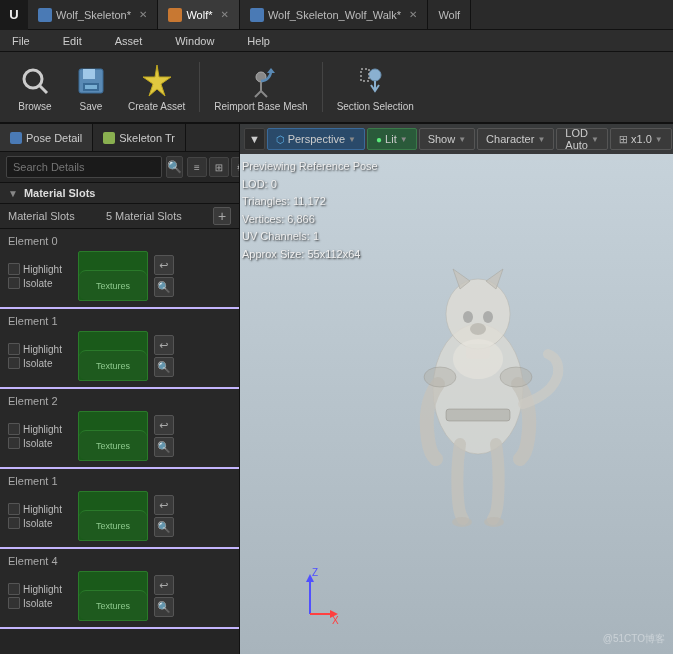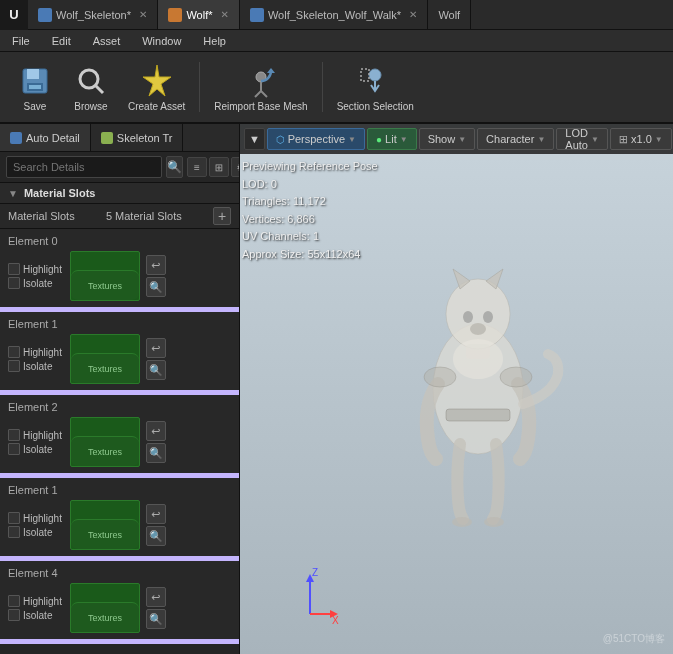--- a/index.html
+++ b/index.html
@@ -72,21 +72,21 @@
     }
 
     
     .menu-bar {
       background: #2d2d2d;
       height: 22px;
       display: flex;
       align-items: center;
       border-bottom: 1px solid #111;
       padding: 0 4px;
-      gap: 6px;
+      gap: 17px;
     }
     .menu-item {
       padding: 2px 8px;
       color: #ccc;
       cursor: pointer;
       font-size: 11px;
     }
 
     
     .toolbar {
@@ -276,39 +276,39 @@
     }
     .elements-list::-webkit-scrollbar-track {
       background: #1e1e1e;
     }
     .elements-list::-webkit-scrollbar-thumb {
       background: #444;
       border-radius: 3px;
     }
 
     .element-block {
-      border-bottom: 5px solid #c4b5fd;
+      border-bottom: 2px solid #c4b5fd;
       background: #282828;
       padding: 6px 8px;
     }
     .element-label {
       font-size: 11px;
       color: #aaa;
       margin-bottom: 4px;
     }
     .element-row {
       display: flex;
       align-items: center;
       gap: 4px;
     }
     .checkbox-row {
       display: flex;
       flex-direction: column;
       gap: 2px;
-      margin-right: 4px;
+      margin-right: 12px;
     }
     .check-item {
       display: flex;
       align-items: center;
       gap: 3px;
       font-size: 10px;
       color: #bbb;
     }
     .checkbox {
       width: 12px;
@@ -504,37 +504,37 @@
   <div class="menu-item">Edit</div>
   <div class="menu-item">Asset</div>
   <div class="menu-item">Window</div>
   <div class="menu-item">Help</div>
 </div>
 
 <div class="toolbar">
   <div class="toolbar-btn">
     <div class="toolbar-icon">
       <svg width="32" height="32" viewBox="0 0 32 32">
+        <circle cx="14" cy="14" r="9" fill="none" stroke="#ccc" stroke-width="3"></circle>
+        <line x1="20" y1="20" x2="28" y2="28" stroke="#ccc" stroke-width="3"></line>
+      </svg>
+    </div>
+    <span>Browse</span>
+  </div>
+
+  <div class="toolbar-btn">
+    <div class="toolbar-icon">
+      <svg width="32" height="32" viewBox="0 0 32 32">
         <rect x="4" y="4" width="24" height="24" rx="2" fill="#5a8ab5" stroke="#3a6a95" stroke-width="1"></rect>
         <rect x="8" y="4" width="12" height="10" fill="#a0c8e8"></rect>
         <rect x="8" y="18" width="16" height="8" fill="#3a6a95"></rect>
         <rect x="10" y="20" width="12" height="4" fill="#7ab0d5"></rect>
       </svg>
     </div>
     <span>Save</span>
-  </div>
-
-  <div class="toolbar-btn">
-    <div class="toolbar-icon">
-      <svg width="32" height="32" viewBox="0 0 32 32">
-        <circle cx="14" cy="14" r="9" fill="none" stroke="#ccc" stroke-width="3"></circle>
-        <line x1="20" y1="20" x2="28" y2="28" stroke="#ccc" stroke-width="3"></line>
-      </svg>
-    </div>
-    <span>Browse</span>
   </div>
 
 
   <div class="toolbar-btn" style="min-width:70px">
     <div class="toolbar-icon">
       <svg width="36" height="36" viewBox="0 0 36 36">
         <polygon points="18,2 20,14 32,14 22,21 26,33 18,26 10,33 14,21 4,14 16,14" fill="#e0c840" stroke="#c0a820" stroke-width="1"></polygon>
       </svg>
     </div>
     <span>Create Asset</span>
@@ -570,21 +570,21 @@
   </div>
 </div>
 
 <div class="main-area">
 
   <div class="left-panel">
 
     <div class="panel-tabs">
       <div class="panel-tab active">
         <span class="panel-tab-icon blue"></span>
-        <span>Auto Detail</span>
+        <span>Pose Detail</span>
       </div>
       <div class="panel-tab">
         <span class="panel-tab-icon" style="background:#8ab050"></span>
         <span>Skeleton Tr</span>
       </div>
     </div>
 
     <div class="search-bar">
       <input class="search-input" type="text" placeholder="Search Details" style="">
       <div class="search-btn">🔍</div>

